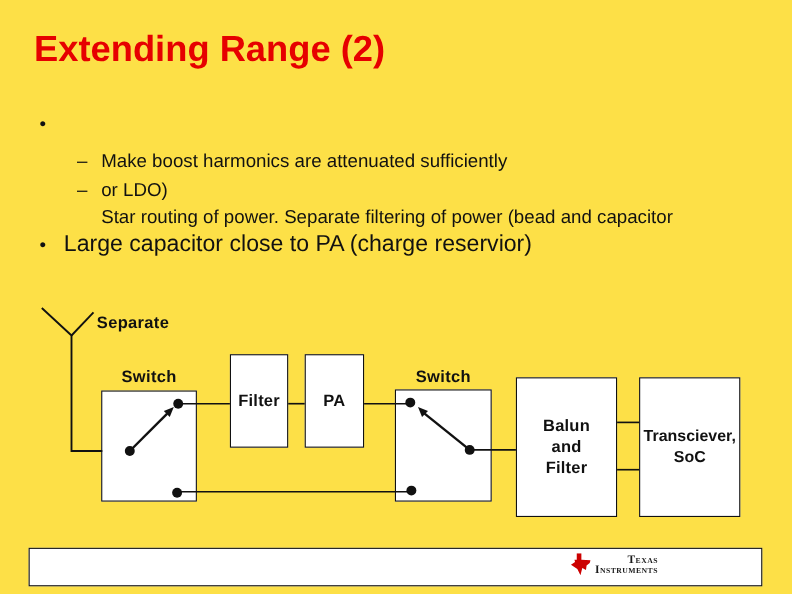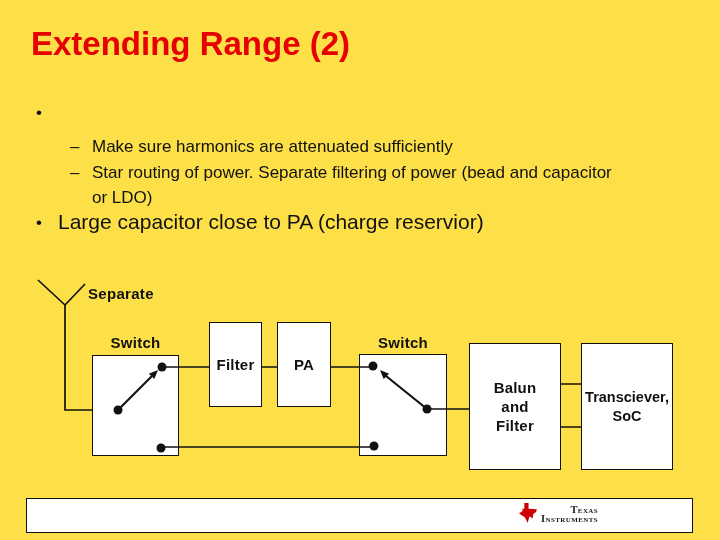--- a/index.html
+++ b/index.html
@@ -53,27 +53,27 @@
 <div class="slide">
 
   <div class="title">Extending Range (2)</div>
 
   <div class="brow b1">
     <span class="mk">•</span>
   </div>
 
   <div class="brow s1">
     <span class="mk">–</span>
-    <span>Make sure harmonics are attenuated sufficiently</span>
+    <span>Make boost harmonics are attenuated sufficiently</span>
   </div>
 
   <div class="brow s2">
     <span class="mk">–</span>
+    <div>or LDO)</div>
     <div>Star routing of power. Separate filtering of power (bead and capacitor</div>
-    <div>or LDO)</div>
   </div>
 
   <div class="brow b2">
     <span class="mk">•</span>
     <span>Large capacitor close to PA (charge reservior)</span>
   </div>
 
   <div class="dlabel antenna-label">Separate</div>
   <div class="dlabel switch-left-label">Switch</div>
   <div class="dlabel switch-right-label">Switch</div>

